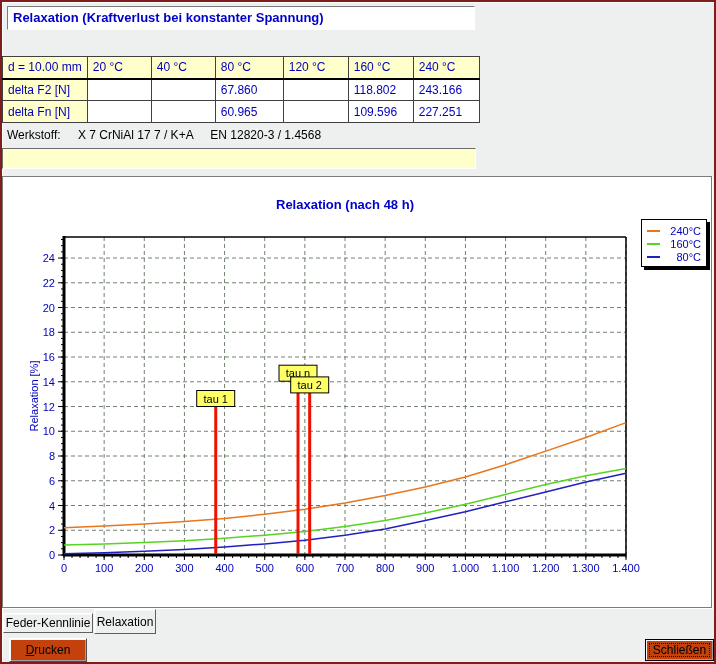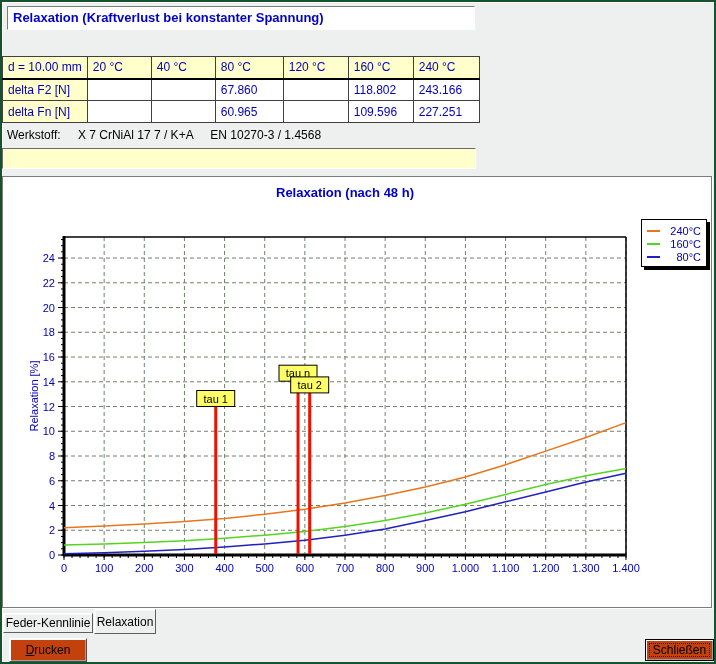--- a/index.html
+++ b/index.html
@@ -1,20 +1,20 @@
 <!DOCTYPE html>
 <html><head>
 <meta charset="utf-8">
 <style>
   * { margin:0; padding:0; box-sizing:border-box; }
   html,body { width:716px; height:664px; }
   body { font-family:"Liberation Sans", sans-serif; background:#c8c8c8; }
   .window {
     position:relative; width:716px; height:664px;
-    background:#edf0ee; border:2px solid #14532d;
+    background:#edf0ee; border:2px solid #7f1d1d;
     box-shadow: inset 1px 1px 0 #ffffff;
     overflow:hidden;
   }
   
   .title-box {
     position:absolute; left:5px; top:4px; width:468px; height:24px;
     background:#ffffff; border:1px solid; border-color:#7c7c7c #ffffff #ffffff #7c7c7c;
     color:#0000cc; font-weight:bold; font-size:13px; line-height:21px; padding-left:5px;
   }
   table.loss-table {
@@ -35,21 +35,21 @@
     position:absolute; left:0px; top:146px; width:474px; height:21px;
     background:#ffffcc; border:1px solid; border-color:#6c6c6c #ffffff #ffffff #6c6c6c;
   }
   
   .chart-panel {
     position:absolute; left:0px; top:174px; width:710px; height:432px;
     background:#ffffff; border:1px solid #7c7c7c;
     box-shadow: 1px 1px 0 #ffffff;
   }
   .chart-title {
-    position:absolute; left:142px; top:8px; width:400px; text-align:center;
+    position:absolute; left:142px; top:20px; width:400px; text-align:center;
     color:#0000cc; font-weight:bold; font-size:13px;
   }
   .plot-svg { position:absolute; left:0; top:0; width:710px; height:430px; }
   .plot-svg text.tick { font-family:"Liberation Sans",sans-serif; font-size:11px; fill:#0000bb; }
   .plot-svg text.mlabel { font-family:"Liberation Sans",sans-serif; font-size:11px; fill:#000000; }
   .x-axis-label {
     position:absolute; left:142px; top:398px; width:400px; text-align:center;
     color:#0000bb; font-size:11px;
   }
   .y-axis-label {
@@ -131,21 +131,21 @@
       <td></td>
       <td>109.596</td>
       <td>227.251</td>
     </tr>
   </tbody>
     </table>
 
   <div class="material-line">
     <span>Werkstoff:</span>
     <span class="val">X 7 CrNiAl 17 7 / K+A</span>
-    <span class="norm">EN 10270-3 / 1.4568</span>
+    <span class="norm">EN 12820-3 / 1.4568</span>
   </div>
 
   <div class="material-box"></div>
 
   <div class="chart-panel">
     <svg class="plot-svg" id="plot" viewBox="0 0 710 430" xmlns="http://www.w3.org/2000/svg">
         <rect x="61" y="60" width="562" height="318" fill="#ffffff"></rect>
         <line x1="61" y1="353.25291828793775" x2="623" y2="353.25291828793775" stroke="#708070" stroke-width="1" stroke-dasharray="4 3"></line>
         <line x1="61" y1="328.5058365758755" x2="623" y2="328.5058365758755" stroke="#708070" stroke-width="1" stroke-dasharray="4 3"></line>
         <line x1="61" y1="303.75875486381324" x2="623" y2="303.75875486381324" stroke="#708070" stroke-width="1" stroke-dasharray="4 3"></line>

